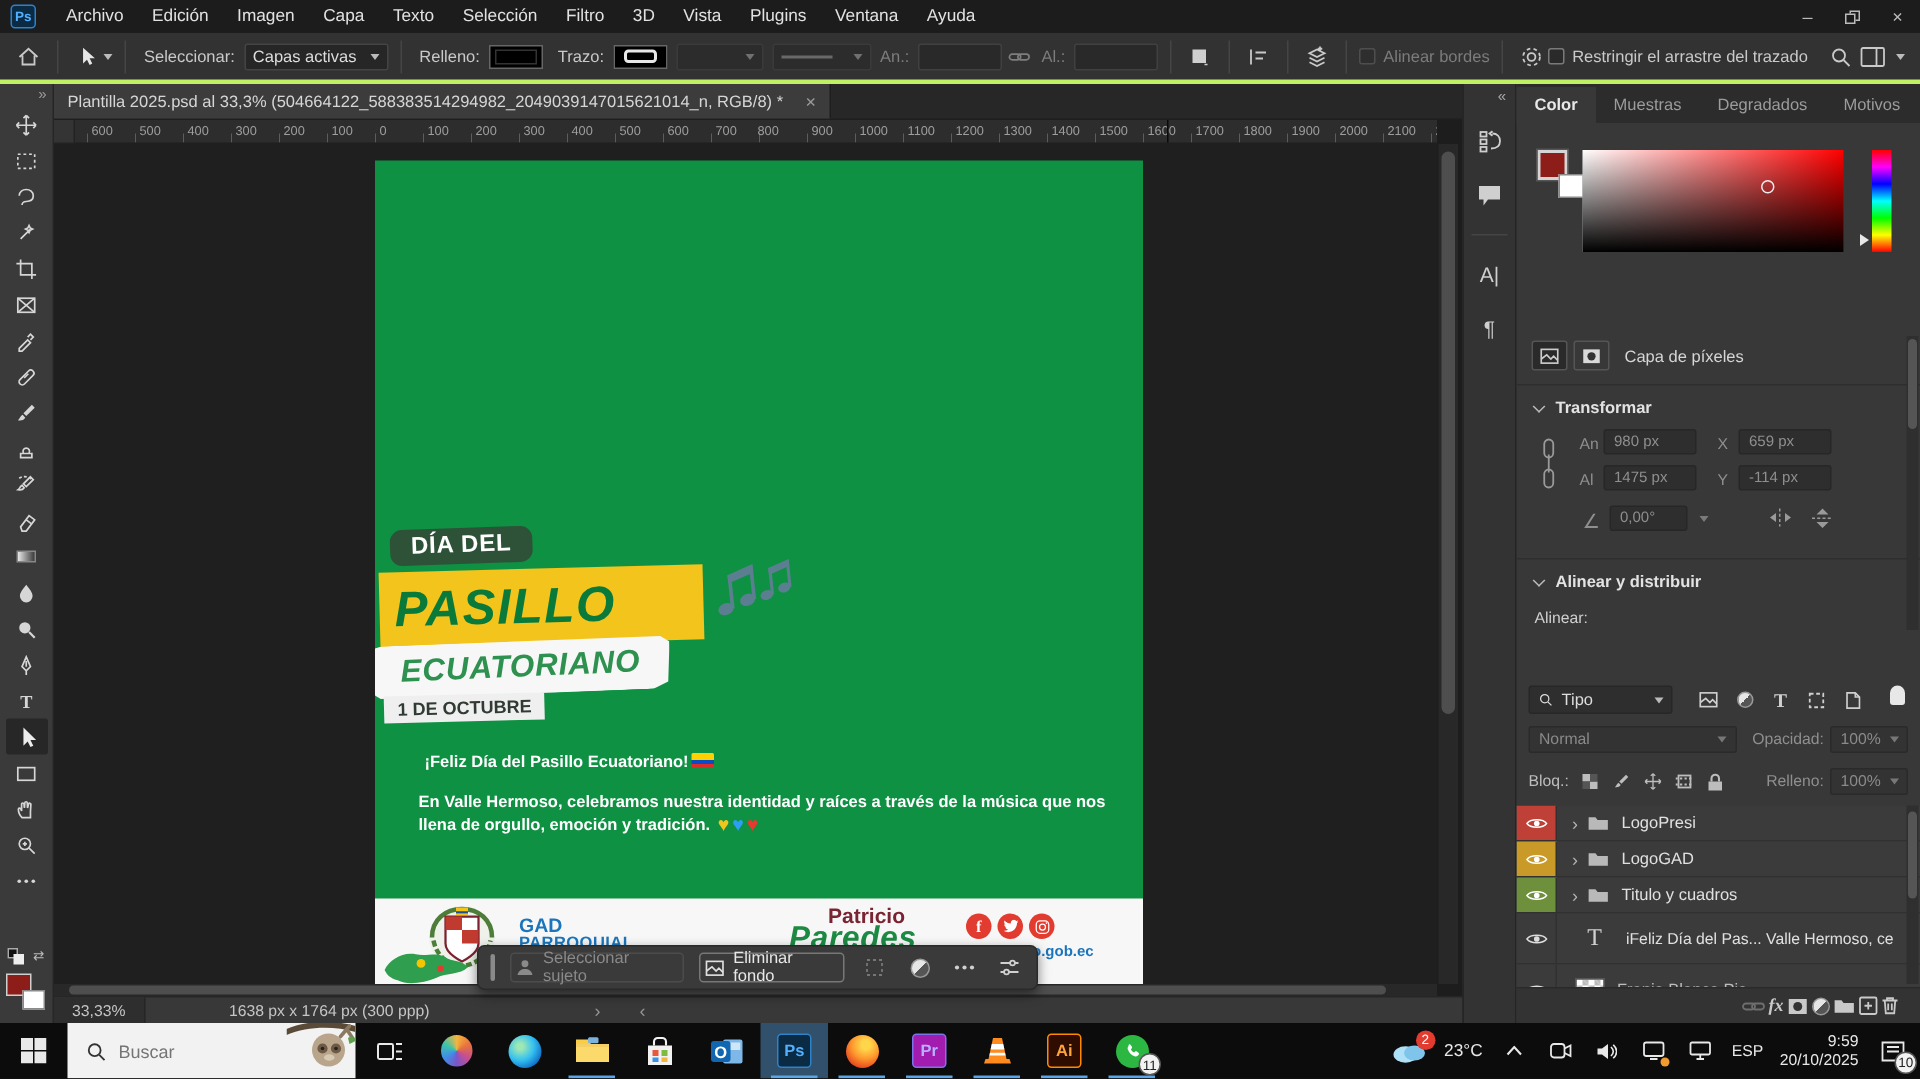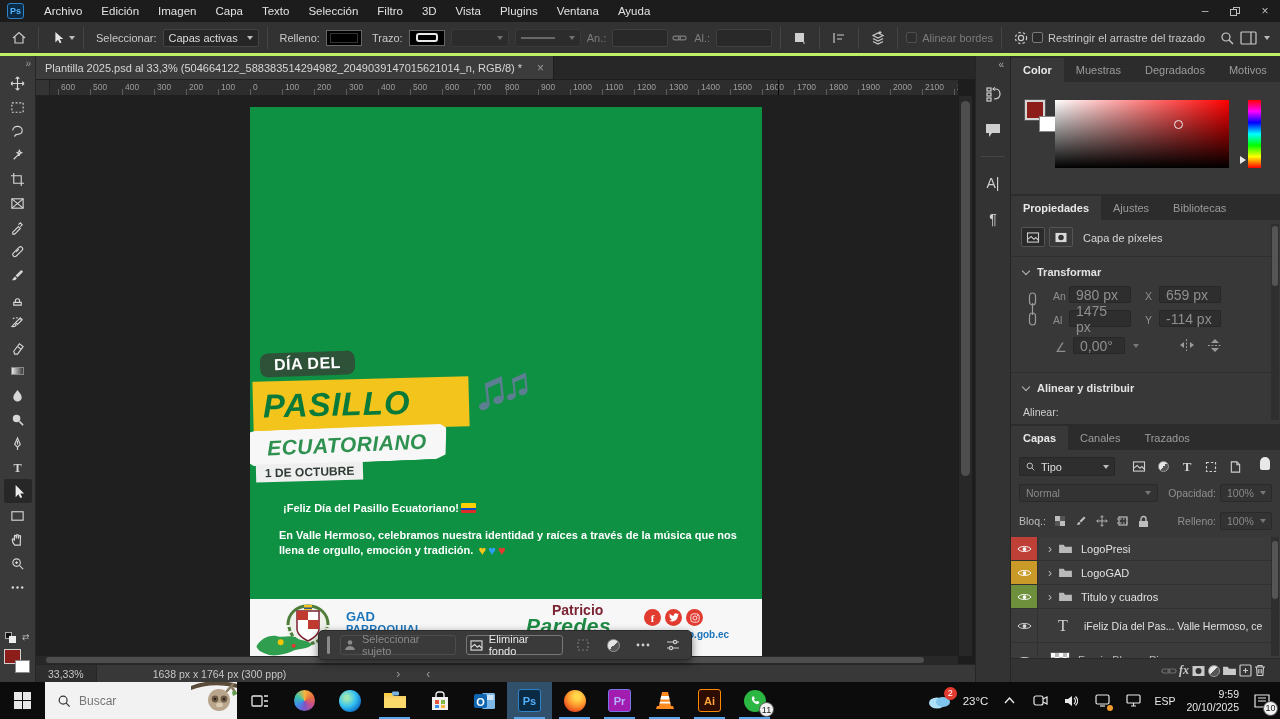--- a/index.html
+++ b/index.html
@@ -113,21 +113,21 @@
   .hamb{width:13px;height:9px;border-top:1.5px solid #bbb;border-bottom:1.5px solid #bbb;position:relative}
   .hamb::after{content:"";position:absolute;left:0;right:0;top:2.8px;height:1.5px;background:#bbb}
   #p-color{top:0;height:138px}
   #c-fg{position:absolute;left:14px;top:44px;width:20px;height:20px;border:2px solid #d5d5d5;outline:1px solid #555}
   #c-bg{position:absolute;left:28px;top:60px;width:17px;height:16px;background:#fff;border:1px solid #888}
   #c-field{position:absolute;left:44px;top:44px;width:174px;height:68px;background:linear-gradient(to bottom,rgba(0,0,0,0),#000),linear-gradient(to right,#fff,#f00)}
   #c-marker{position:absolute;left:119px;top:20px;width:9px;height:9px;border:1.5px solid #eee;border-radius:50%}
   #c-hue{position:absolute;left:237px;top:44px;width:13px;height:68px;background:linear-gradient(to bottom,#f00,#f0f,#00f,#0ff,#0f0,#ff0,#f00)}
   #c-hue-ptr{position:absolute;left:229px;top:100px;width:0;height:0;border-top:4px solid transparent;border-bottom:4px solid transparent;border-left:6px solid #e8e8e8}
   #p-props{top:138px;height:230px}
-  .fieldbox{position:absolute;height:17px;background:#2e2e2e;border:1px solid #272727;border-radius:2px;color:#8f8f8f;font-size:14px;display:flex;align-items:center;padding:0 6px}
+  .fieldbox{position:absolute;height:17px;background:#2e2e2e;border:1px solid #272727;border-radius:2px;color:#8f8f8f;font-size:10px;display:flex;align-items:center;padding:0 6px}
   .flab{position:absolute;color:#8f8f8f;font-size:10.5px}
   .sect{position:absolute;display:flex;align-items:center;gap:8px;color:#e3e3e3;font-weight:bold;font-size:11px}
   .chev{width:6px;height:6px;border-right:1.5px solid #bbb;border-bottom:1.5px solid #bbb;transform:rotate(45deg);margin-top:-3px}
   .pdivider{position:absolute;left:0;right:0;height:1px;background:#2e2e2e}
   .thumbbtn{position:absolute;width:24px;height:20px;border:1px solid #555;border-radius:2px;display:flex;align-items:center;justify-content:center;color:#ccc}
   .pscroll{position:absolute;right:1px;width:8px;background:#2f2f2f}
   .pscroll .th{position:absolute;left:1px;right:1px;background:#555;border-radius:3px}
   #p-layers{top:368px;bottom:0}
   #l-filter{position:absolute;left:8px;top:33px;width:96px;height:19px;background:#2e2e2e;border:1px solid #272727;border-radius:2px;display:flex;align-items:center;gap:5px;padding:0 5px;color:#ddd}
   #l-filter .caret{margin-left:auto}
@@ -635,26 +635,20 @@
       <div id="c-fg" style="background: rgb(140, 29, 24);"></div>
       <div id="c-bg" style="background: rgb(255, 255, 255);"></div>
       <div id="c-field">
           <div id="c-marker"></div>
         </div>
       <div id="c-hue-ptr"></div>
       <div id="c-hue"></div>
     </div>
 
     <div class="panel" id="p-props">
-      <div class="ptabs">
-        <div class="ptab on">Propiedades</div>
-        <div class="ptab">Ajustes</div>
-        <div class="ptab">Bibliotecas</div>
-        <div class="pmenu"><span class="hamb"></span></div>
-      </div>
       <div class="thumbbtn" style="left:10px;top:33px;background:#2a2a2a">
           <svg width="14" height="11" viewBox="0 0 14 12" class="tico">
             <rect x="1" y="1" width="12" height="10"></rect>
             <path d="M1 8l4-3 3 3 2-2 3 3"></path>
           </svg>
         </div>
       <div class="thumbbtn" style="left:38px;top:33px">
           <svg width="14" height="11" viewBox="0 0 14 12">
             <rect x="1" y="1" width="12" height="10" fill="#d9d9d9"></rect>
             <circle cx="7" cy="6" r="3" fill="#333"></circle>
@@ -701,26 +695,20 @@
           <span class="chev"></span>
           <span>Alinear y distribuir</span>
         </div>
       <span style="position:absolute;left:12px;top:212px;font-size:10.5px;color:#cfcfcf">Alinear:</span>
       <div class="pscroll" style="top:30px;bottom:4px">
           <div class="th" style="top:2px;height:60px"></div>
         </div>
     </div>
 
     <div class="panel" id="p-layers">
-      <div class="ptabs">
-        <div class="ptab on">Capas</div>
-        <div class="ptab">Canales</div>
-        <div class="ptab">Trazados</div>
-        <div class="pmenu"><span class="hamb"></span></div>
-      </div>
       <div id="l-filter">
         <svg width="11" height="11" viewBox="0 0 16 16" class="tico">
             <circle cx="7" cy="7" r="4"></circle>
             <path d="M10 10l3.5 3.5"></path>
           </svg>
         <span>Tipo</span>
         <span class="caret"></span>
       </div>
       <div class="l-fico" style="left:118px">
           <svg width="14" height="11" viewBox="0 0 14 12" class="tico">

